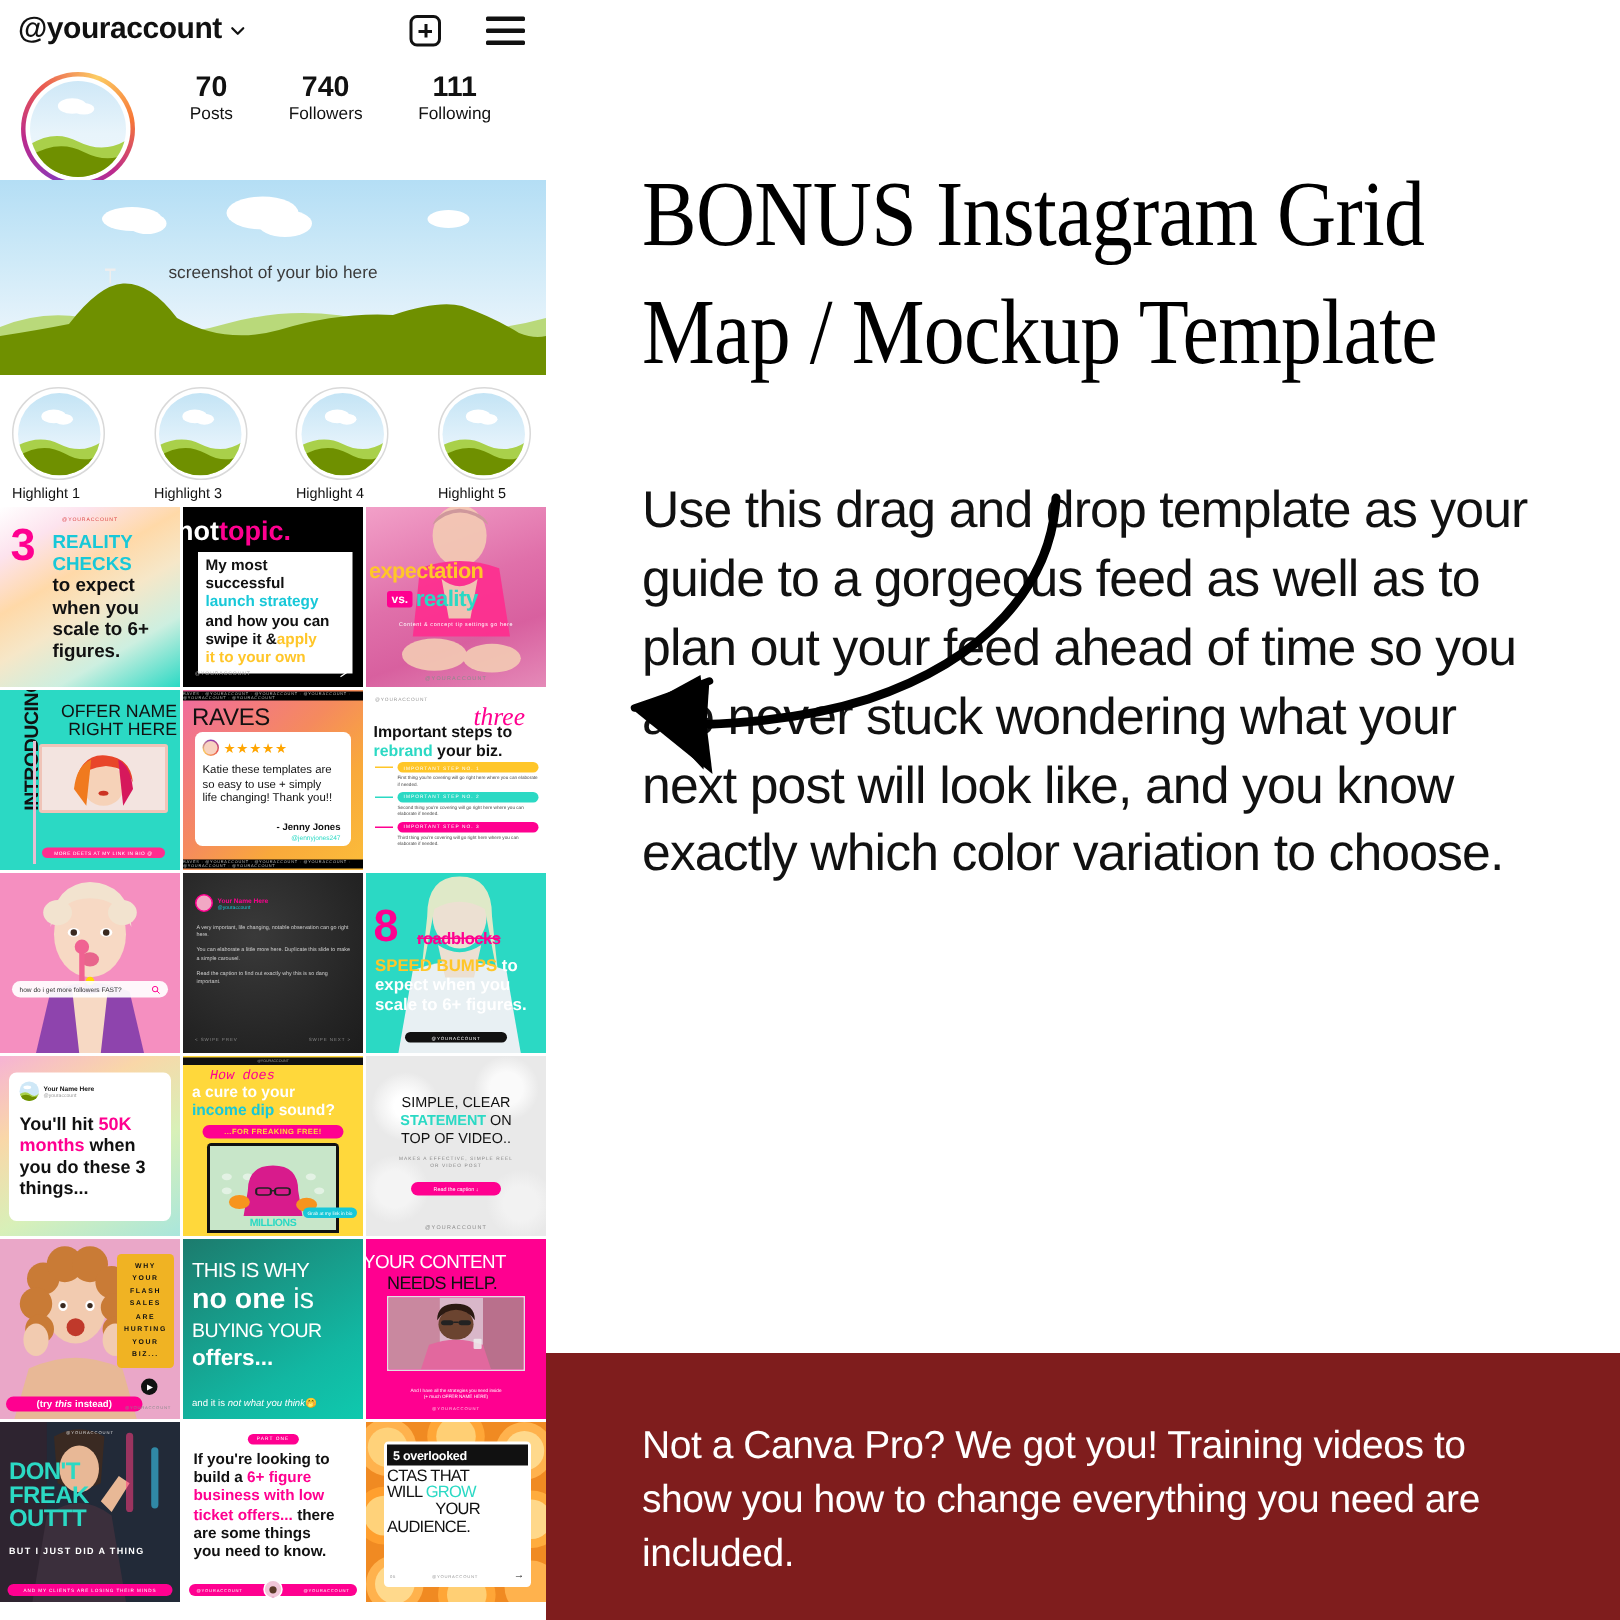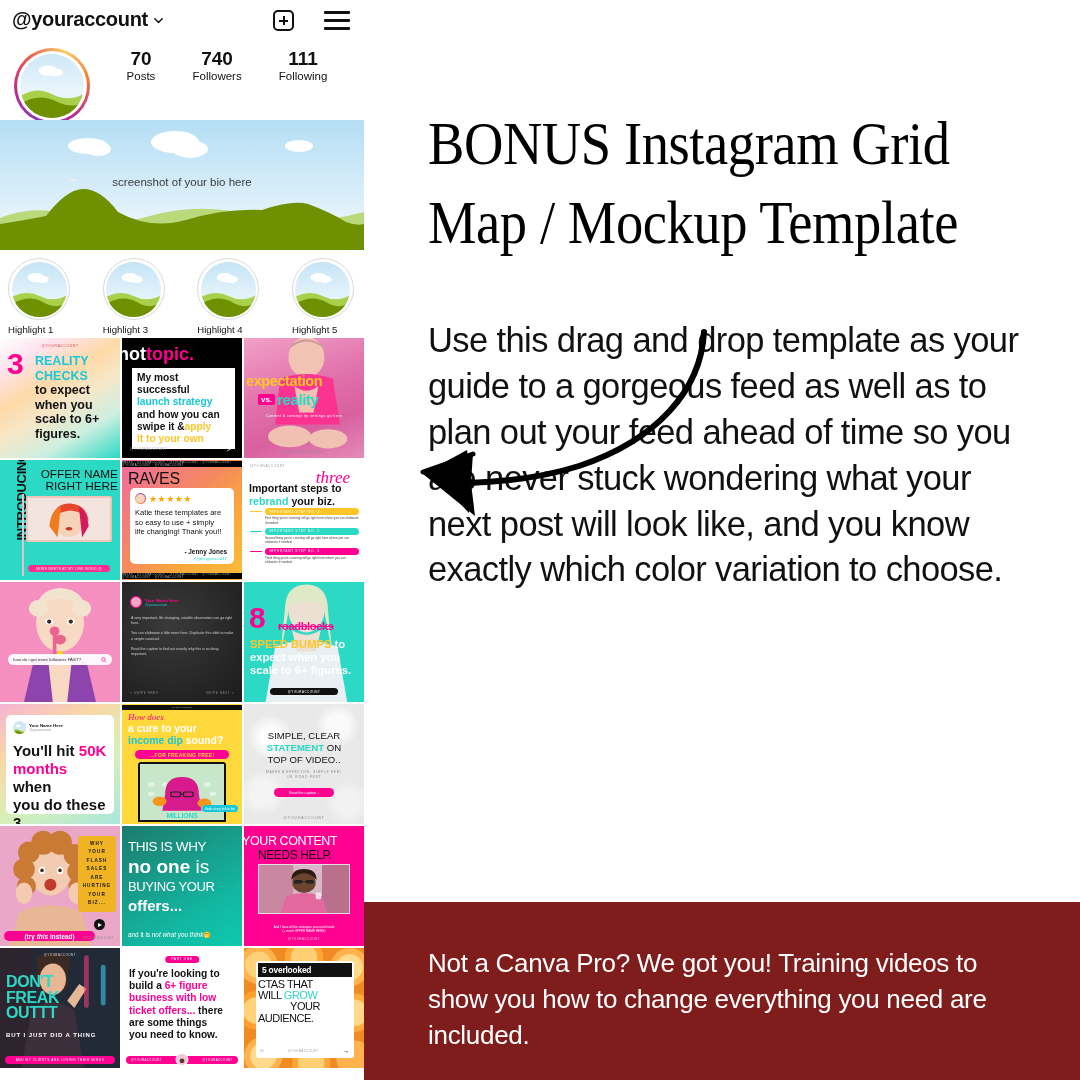--- a/index.html
+++ b/index.html
@@ -389,34 +389,34 @@
             <div style="width:13px;height:13px;border-radius:50%;overflow:hidden;background:#cfe8f7"><svg viewBox="0 0 20 20" width="100%" height="100%">
                     <ellipse cx="8" cy="6" rx="4" ry="2" fill="#fff"></ellipse>
                     <path d="M0 13 Q6 9 11 13 Q16 17 20 12 L20 20 L0 20 Z" fill="#a9d04a"></path>
                     <path d="M0 16 Q7 11 13 16 L20 15 L20 20 L0 20 Z" fill="#6f9000"></path>
                   </svg></div>
             <div>
               <div style="font-size:4.4px;font-weight:bold;color:#111">Your Name Here</div>
               <div style="font-size:3.4px;color:#999">@youraccount</div>
             </div>
           </div>
-          <div style="margin-top:8px;font-size:15px;font-weight:bold;color:#111;line-height:1.2;">
+          <div style="margin-top:8px;font-size:12px;font-weight:bold;color:#111;line-height:1.2;">
             <div><span>You'll hit</span> <span style="color:#FF0090">50K</span></div>
             <div><span style="color:#FF0090">months</span> <span>when</span></div>
             <div>you do these 3</div>
             <div>things...</div>
           </div>
         </div>
       </div>
         </div>
 
       <div class="cell">
           <div class="inner" style="background:#FFD83B;">
         <div style="position:absolute;left:0;right:0;top:1px;height:5px;background:#111;color:#999;font-size:2.4px;display:flex;align-items:center;justify-content:center">@YOURACCOUNT</div>
-        <div style="position:absolute;left:6px;top:8px;font-size:9px;color:#FF0090;font-family:Liberation Serif, serif;font-style:italic">How does</div>
+        <div style="position:absolute;left:18px;top:8px;font-size:9px;color:#FF0090;font-family:Liberation Mono, monospace;font-style:italic">How does</div>
         <div style="position:absolute;left:6px;right:4px;top:19px;font-size:10.4px;font-weight:bold;color:#fff;line-height:1.12">
           <div>a cure to your</div>
           <div><span style="color:#18C8D8">income dip</span> <span>sound?</span></div>
         </div>
         <div style="position:absolute;left:13px;right:13px;top:46px;height:9px;background:#FF0090;border-radius:6px;display:flex;align-items:center;justify-content:center;font-size:5px;font-weight:bold;color:#FFD83B;letter-spacing:0.3px">...FOR FREAKING FREE!</div>
         <div style="position:absolute;left:16px;right:16px;top:58px;bottom:2px;background:#111;border-radius:3px 3px 0 0;padding:2px;overflow:hidden">
           <svg viewBox="0 0 60 60" width="100%" height="100%" preserveAspectRatio="none">
             <rect width="60" height="60" fill="#c8e6c9"></rect>
             <g fill="#fff" opacity=".5">
                   <circle cx="8" cy="22" r="2.4"></circle>

